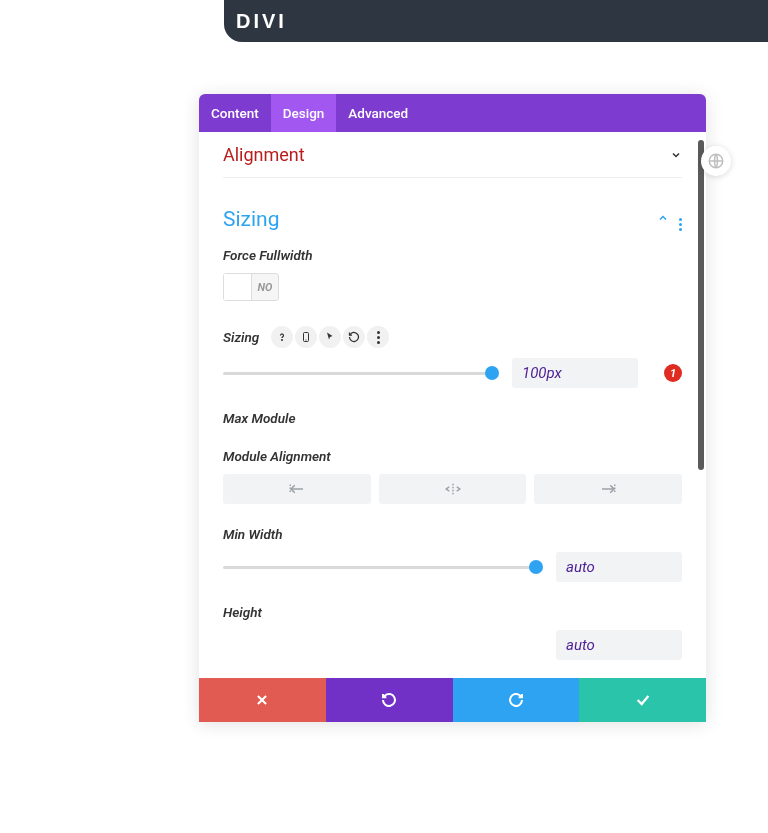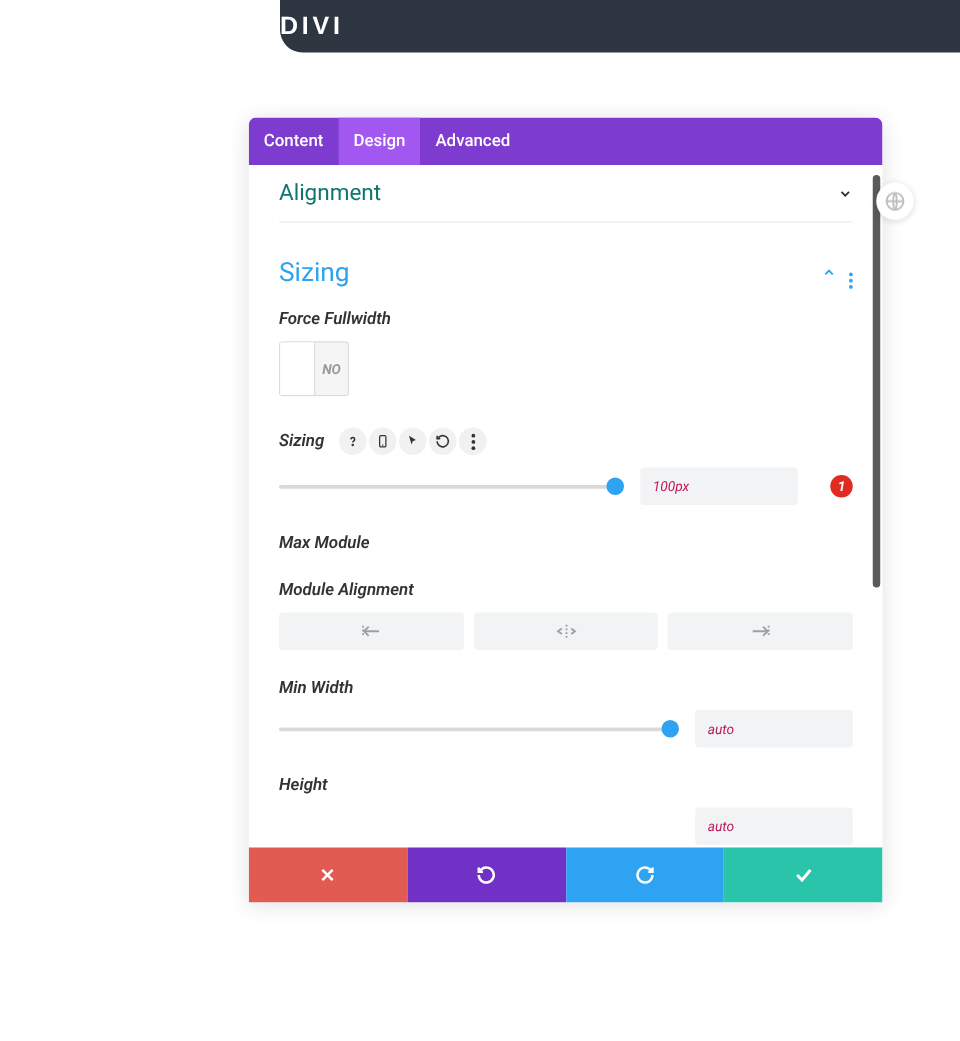--- a/index.html
+++ b/index.html
@@ -8,20 +8,21 @@
 .topbar {
   position: absolute;
   top: 0;
   left: 224px;
   right: 0;
   height: 42px;
   background: #2e3641;
   border-bottom-left-radius: 18px;
   display: flex;
   align-items: center;
+  padding-left: 12px;
 }
 .topbar .logo {
   color: #fff;
   font-weight: 800;
   font-size: 20px;
   letter-spacing: 3px;
   font-family: Arial, sans-serif;
 }
 
 .floating-globe {
@@ -100,41 +101,41 @@
 }
 
 .section-collapsed {
   display: flex;
   align-items: center;
   justify-content: space-between;
   padding: 12px 0;
   border-bottom: 1px solid #eee;
   cursor: pointer;
 }
-.section-collapsed .title { color: #0f766e; font-size: 18px; }
+.section-collapsed .title { color: #b91c1c; font-size: 18px; }
 .chev { width: 12px; height: 12px; }
 
 .section-open-header {
   display: flex;
   align-items: center;
   justify-content: space-between;
   padding: 28px 0 16px;
 }
 .section-open-header .title { color: #2ea3f2; font-size: 21px; font-weight: 400; }
 .section-open-header .right { display: flex; align-items: center; gap: 10px; color: #2ea3f2; }
 .section-open-header .right .chev-up svg { stroke: #2ea3f2; }
 
 .field-label { font-size: 13.5px; font-weight: 600; color: #333; margin-bottom: 10px; display:flex; align-items:center; gap:10px; }
 .field { margin-bottom: 22px; font-style: italic; }
 
 .toggle {
   display: inline-flex;
   align-items: center;
   width: 56px;
-  height: 44px;
+  height: 28px;
   border: 1px solid #ddd;
   border-radius: 3px;
   background: #f5f5f5;
   position: relative;
   cursor: pointer;
 }
 .toggle .knob {
   width: 28px;
   height: 100%;
   background: #fff;
@@ -182,22 +183,22 @@
   background: #2ea3f2;
 }
 .value-box {
   width: 126px;
   height: 30px;
   background: #f1f3f4;
   border-radius: 3px;
   display: flex;
   align-items: center;
   padding: 0 10px;
-  color: #be185d;
-  font-size: 11px;
+  color: #4c1d95;
+  font-size: 15px;
 }
 
 .seggroup { display: flex; gap: 8px; }
 .seg {
   flex: 1;
   height: 30px;
   background: #f1f3f4;
   border-radius: 3px;
   display: flex;
   align-items: center;

